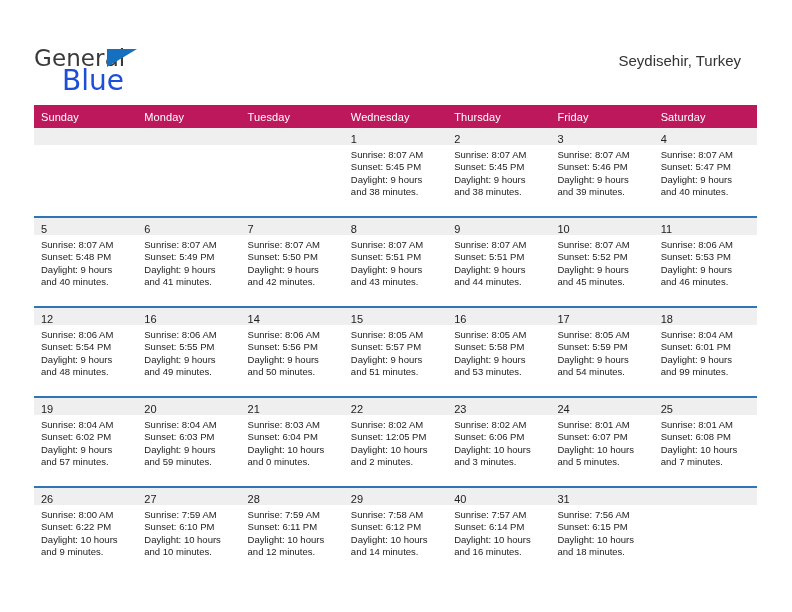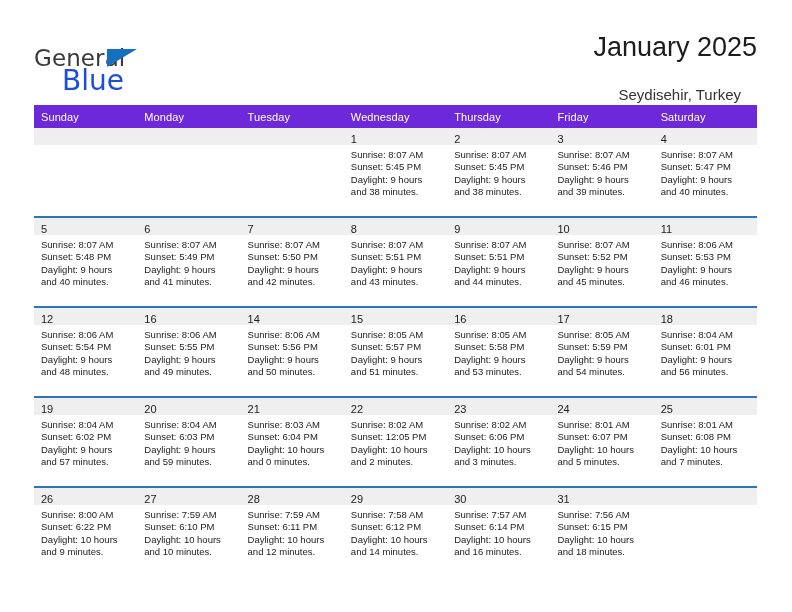--- a/index.html
+++ b/index.html
@@ -97,21 +97,21 @@
     width: 723px;
   }
   table.cal {
     border-collapse: collapse;
     table-layout: fixed;
     width: 723px;
   }
   table.cal col { width: 103.28px; }
 
   thead th {
-    background: #6d28d9;
+    background: #be185d;
     color: #ffffff;
     font-size: 11px;
     font-weight: normal;
     text-align: left;
     padding: 5px 0 5px 7px;
     height: 13px;
     vertical-align: middle;
     letter-spacing: 0.1px;
   }
 
@@ -157,21 +157,20 @@
 
   <div class="header">
 
     <div class="logo">
       <span class="logo-general">General</span>
       <span class="logo-tri"></span>
       <span class="logo-blue">Blue</span>
     </div>
 
     <div class="title-wrap">
-      <h1 class="cal-title">January 2025</h1>
       <p class="cal-subtitle">Seydisehir, Turkey</p>
     </div>
 
   </div>
 
   <div class="calendar">
     <table class="cal">
       <colgroup>
         <col>
           <col>
@@ -362,21 +361,21 @@
                 <div class="cell-line">Daylight: 9 hours</div>
                 <div class="cell-line">and 54 minutes.</div>
               </div>
             </td>
             <td class="">
               <div class="daynum-band"><span class="daynum">18</span></div>
               <div class="cell-body">
                 <div class="cell-line">Sunrise: 8:04 AM</div>
                 <div class="cell-line">Sunset: 6:01 PM</div>
                 <div class="cell-line">Daylight: 9 hours</div>
-                <div class="cell-line">and 56 minutes.</div>
+                <div class="cell-line">and 99 minutes.</div>
               </div>
             </td>
           </tr>
           <tr>
             <td class="">
               <div class="daynum-band"><span class="daynum">19</span></div>
               <div class="cell-body">
                 <div class="cell-line">Sunrise: 8:04 AM</div>
                 <div class="cell-line">Sunset: 6:02 PM</div>
                 <div class="cell-line">Daylight: 9 hours</div>
@@ -469,21 +468,21 @@
             <td class="">
               <div class="daynum-band"><span class="daynum">29</span></div>
               <div class="cell-body">
                 <div class="cell-line">Sunrise: 7:58 AM</div>
                 <div class="cell-line">Sunset: 6:12 PM</div>
                 <div class="cell-line">Daylight: 10 hours</div>
                 <div class="cell-line">and 14 minutes.</div>
               </div>
             </td>
             <td class="">
-              <div class="daynum-band"><span class="daynum">30</span></div>
+              <div class="daynum-band"><span class="daynum">40</span></div>
               <div class="cell-body">
                 <div class="cell-line">Sunrise: 7:57 AM</div>
                 <div class="cell-line">Sunset: 6:14 PM</div>
                 <div class="cell-line">Daylight: 10 hours</div>
                 <div class="cell-line">and 16 minutes.</div>
               </div>
             </td>
             <td class="">
               <div class="daynum-band"><span class="daynum">31</span></div>
               <div class="cell-body">

